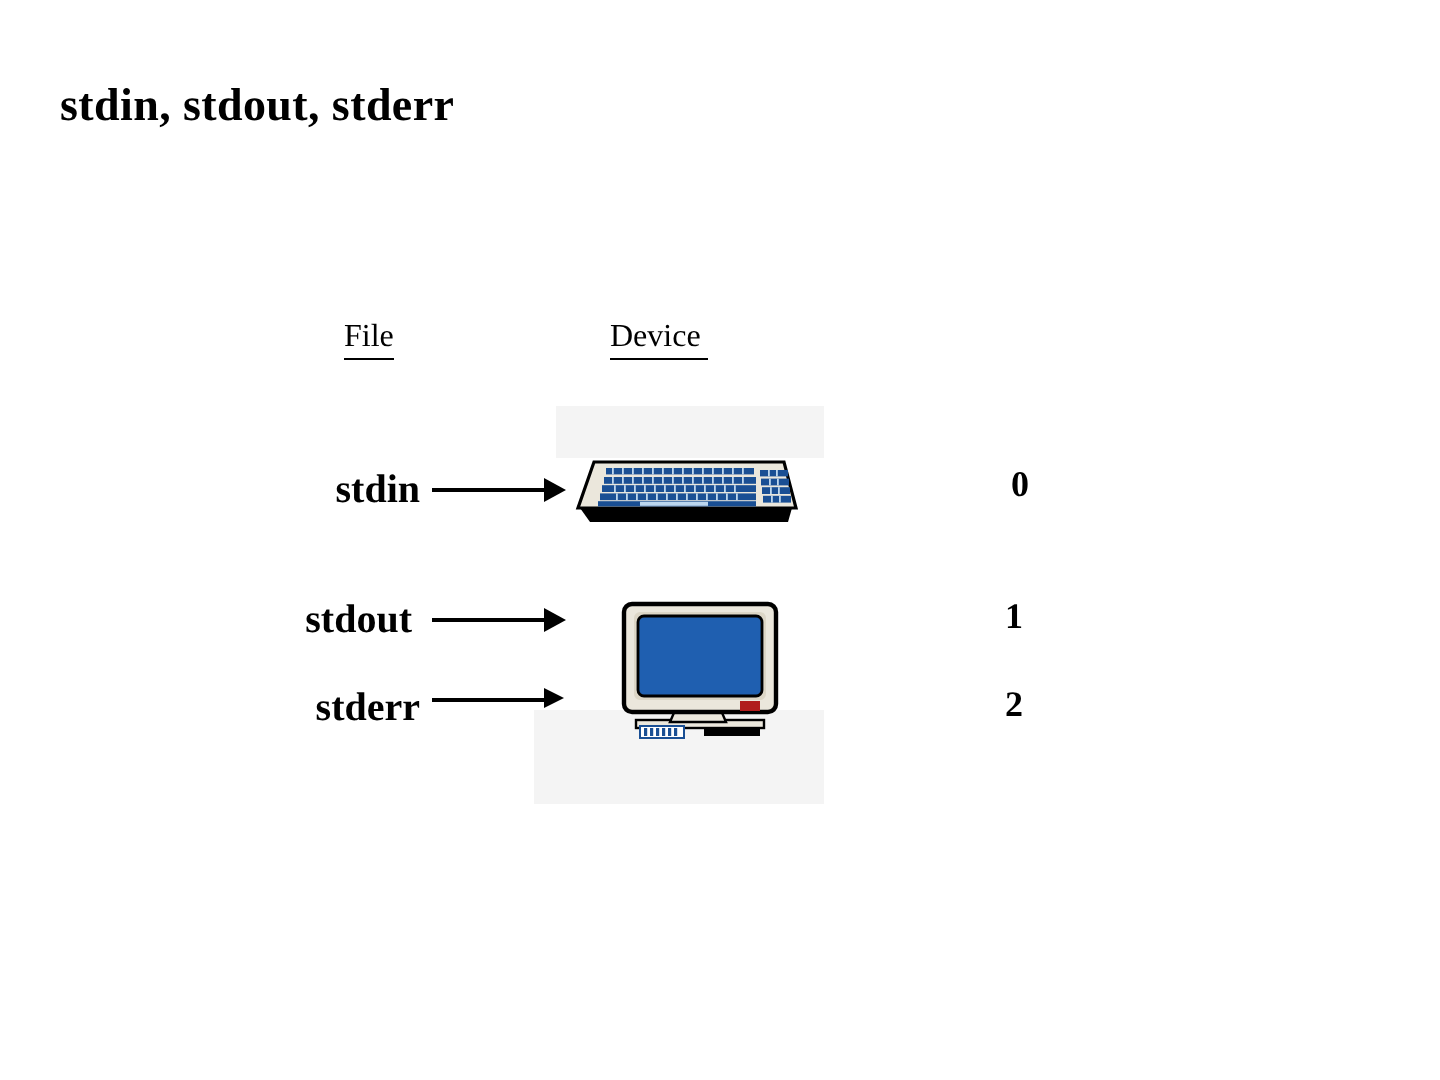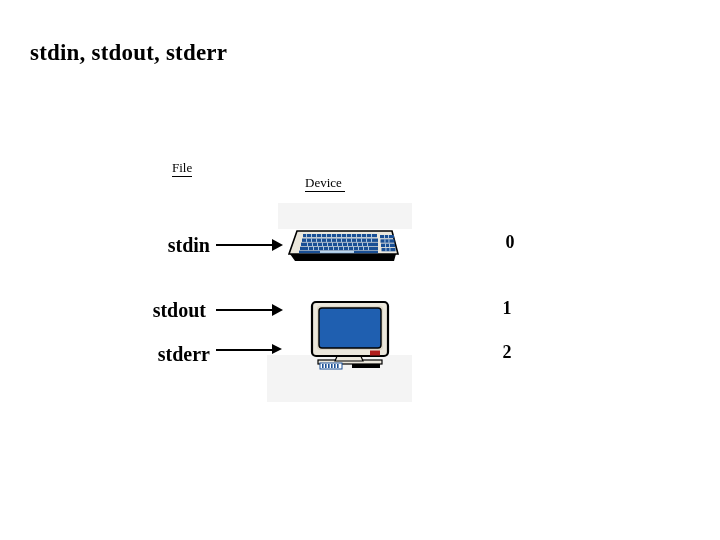--- a/index.html
+++ b/index.html
@@ -38,29 +38,29 @@
   .ghost-box {
     position: absolute;
     background: #f4f4f4;
   }
   #ghost-top    { left: 278px; top: 203px; width: 134px; height: 26px; }
   #ghost-bottom { left: 267px; top: 355px; width: 145px; height: 47px; }
 
   
   .col-header {
     position: absolute;
-    font-size: 13px;
+    font-size: 16px;
     font-weight: normal;
     white-space: pre;
     border-bottom: 1.6px solid #000;
     padding-bottom: 1px;
     line-height: 1.05;
   }
   #header-file       { left: 172px; top: 161px; }
-  #header-device     { left: 305px; top: 176px; }
+  #header-device     { left: 305px; top: 161px; }
   #header-descriptor { left: 437px; top: 161px; }
 
   
   .row-label {
     position: absolute;
     font-size: 20px;
     font-weight: bold;
     white-space: nowrap;
     text-align: right;
   }

